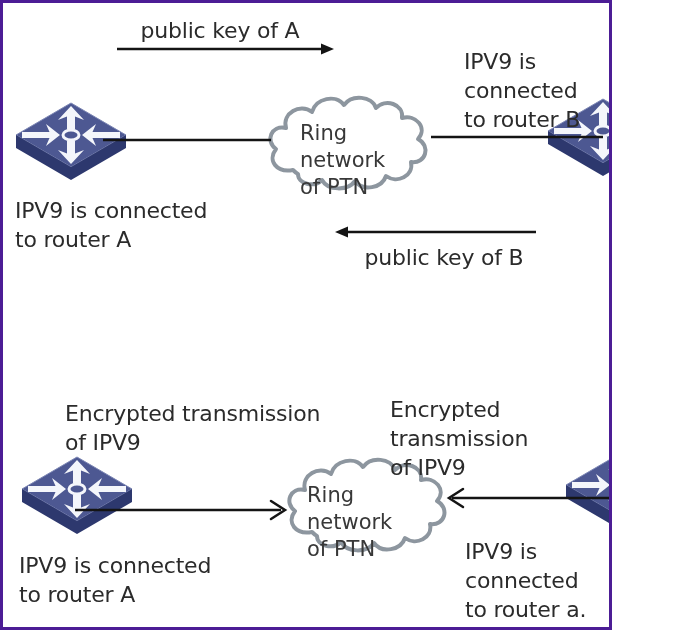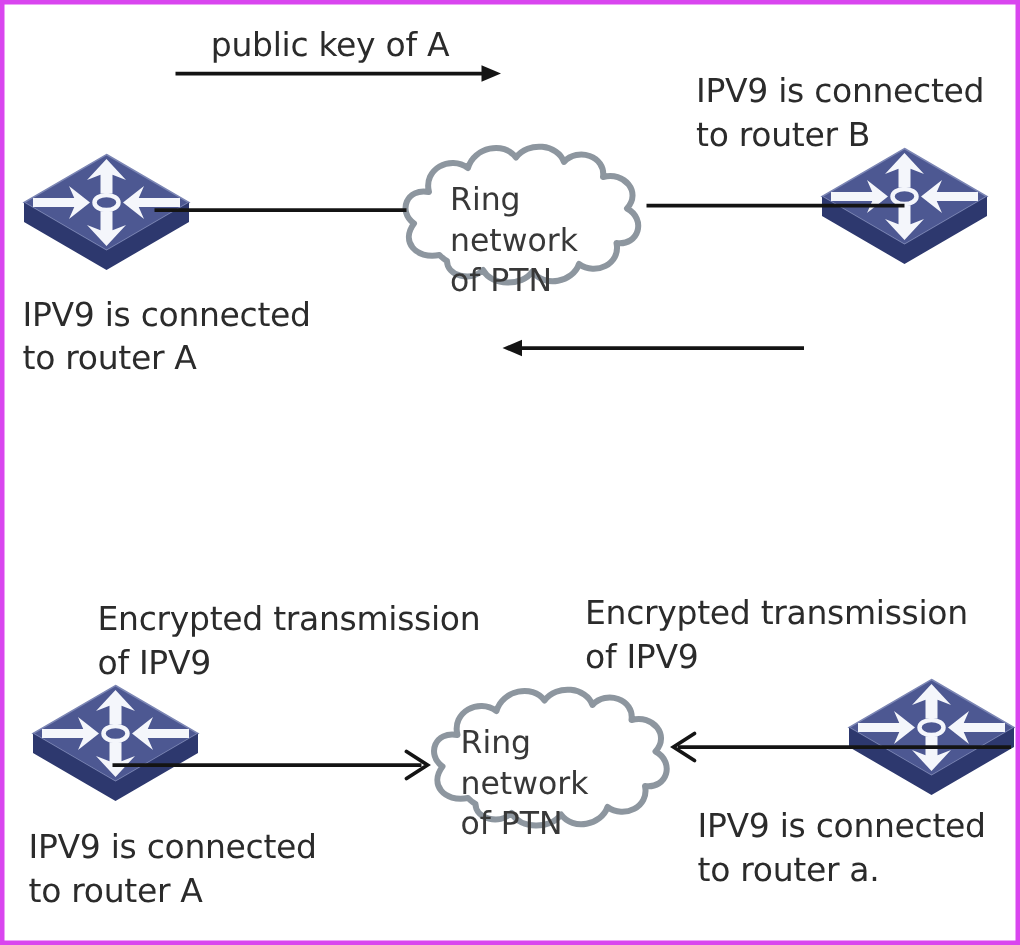--- a/index.html
+++ b/index.html
@@ -1,21 +1,21 @@
 <!DOCTYPE html>
 <html><head>
 <meta charset="utf-8">
 <style>
   html,body{margin:0;padding:0;background:#fff;}
   .canvas{
     position:relative;
-    width:680px;height:630px;
+    width:612px;height:630px;
     box-sizing:border-box;
     background:#ffffff;
-    border:3px solid #d946ef;
+    border:3px solid #4c1d95;
     overflow:hidden;
     font-family:"DejaVu Sans", sans-serif;
   }
   .art{position:absolute;left:0;top:0;width:674px;height:624px;}
   .lbl{
     position:absolute;
     font-size:22px;
     line-height:29px;
     color:#2b2b2b;
     white-space:pre-line;
@@ -80,20 +80,21 @@
   </svg>
 
   <div class="lbl center" style="left:112px;top:13px;width:210px;">public key of A</div>
 
   <div class="lbl" style="left:461px;top:44px;">IPV9 is connected
 to router B</div>
 
   <div class="lbl" style="left:12px;top:193px;">IPV9 is connected
 to router A</div>
 
+  <div class="lbl center" style="left:346px;top:240px;width:190px;">public key of B</div>
 
   <div class="cloudlbl" style="left:297px;top:97px;">Ring
 network
 of PTN</div>
 
   <div class="lbl" style="left:62px;top:396px;">Encrypted transmission
 of IPV9</div>
 
   <div class="lbl" style="left:387px;top:392px;">Encrypted transmission
 of IPV9</div>

